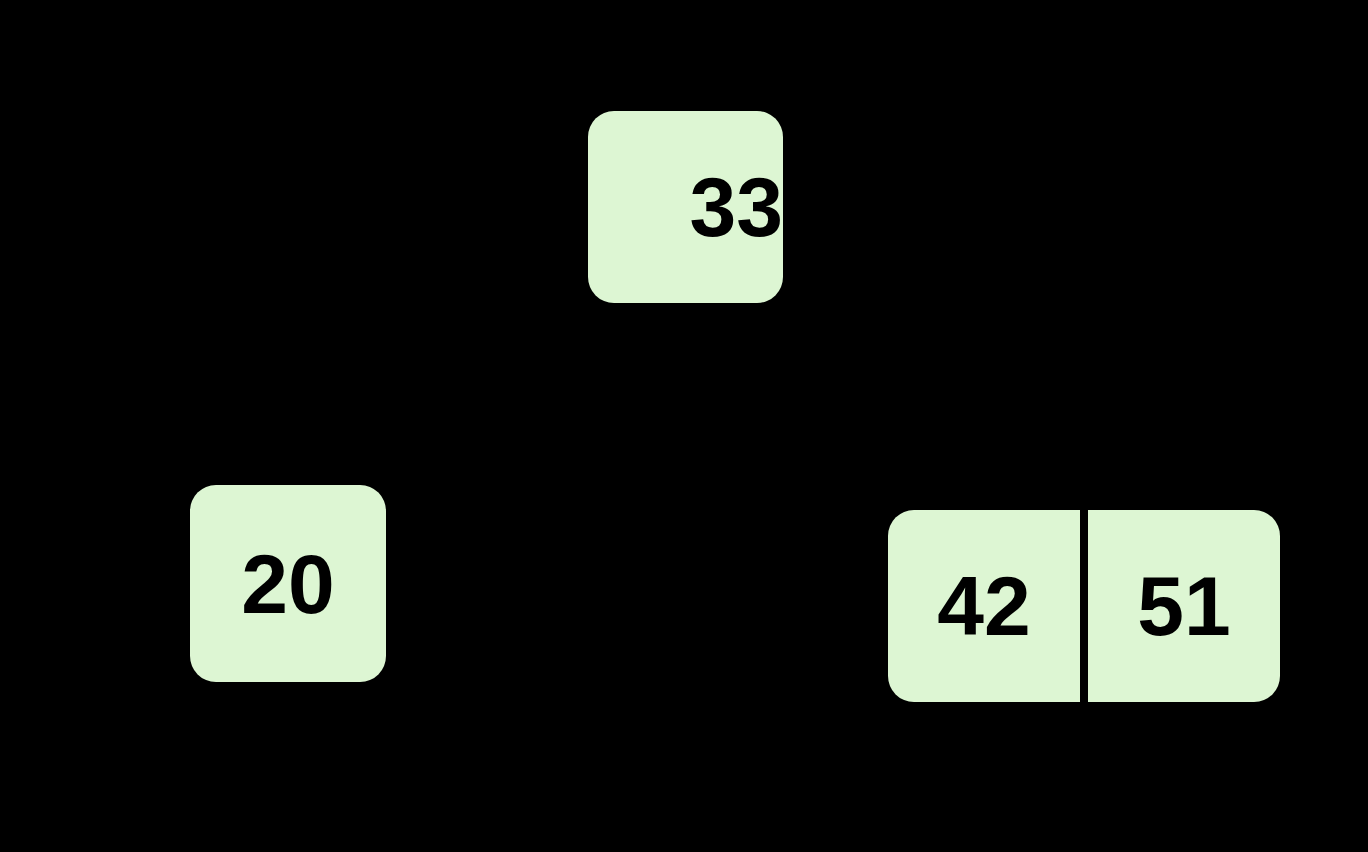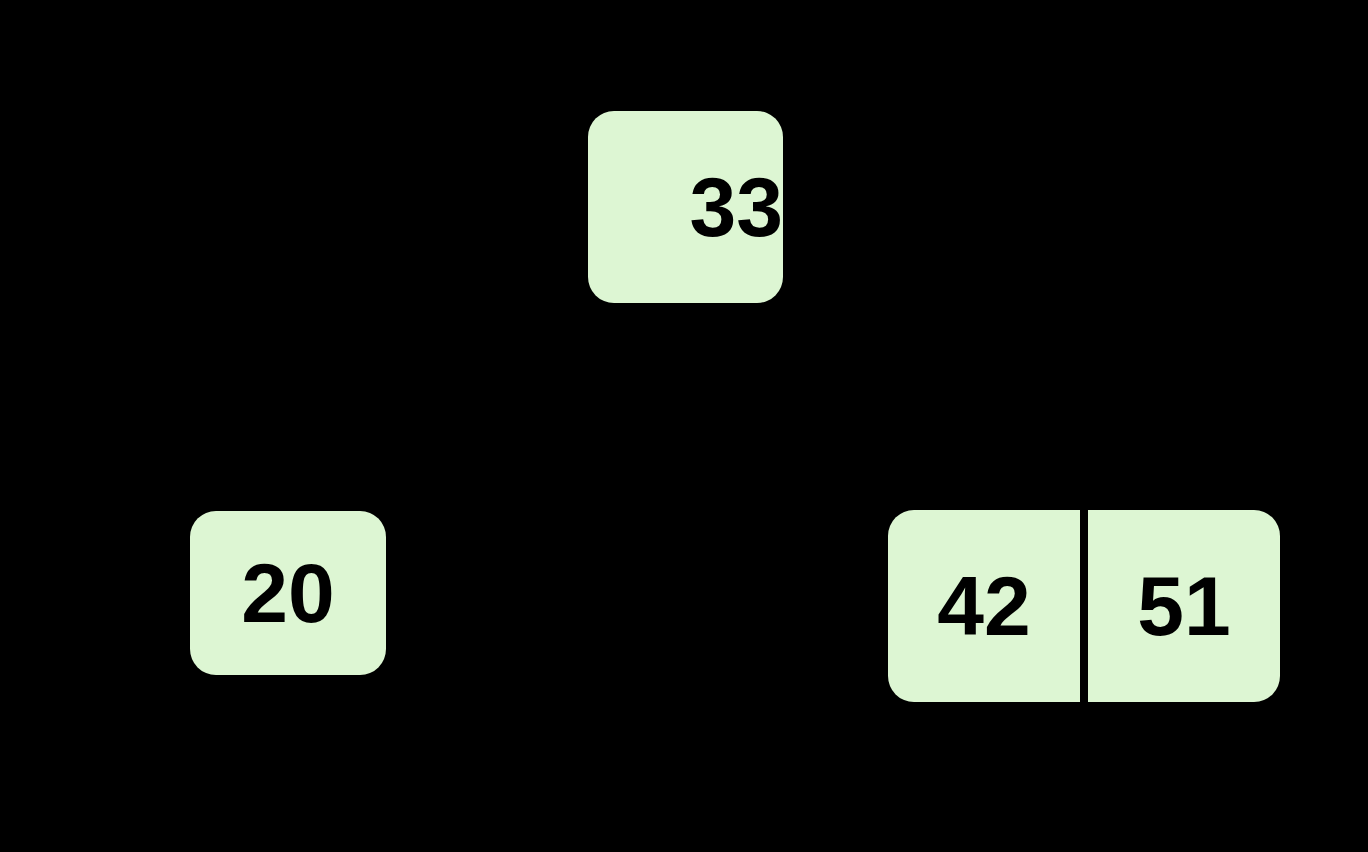--- a/index.html
+++ b/index.html
@@ -35,23 +35,23 @@
   .node-root {
     left: 588px;
     top: 111px;
     width: 195px;
     height: 192px;
     justify-content: flex-end;
   }
 
   .node-left-child {
     left: 190px;
-    top: 511px;
+    top: 485px;
     width: 196px;
-    height: 164px;
+    height: 197px;
   }
 
   
   .node-right-child {
     position: absolute;
     left: 888px;
     top: 510px;
     width: 392px;
     height: 192px;
     display: flex;

